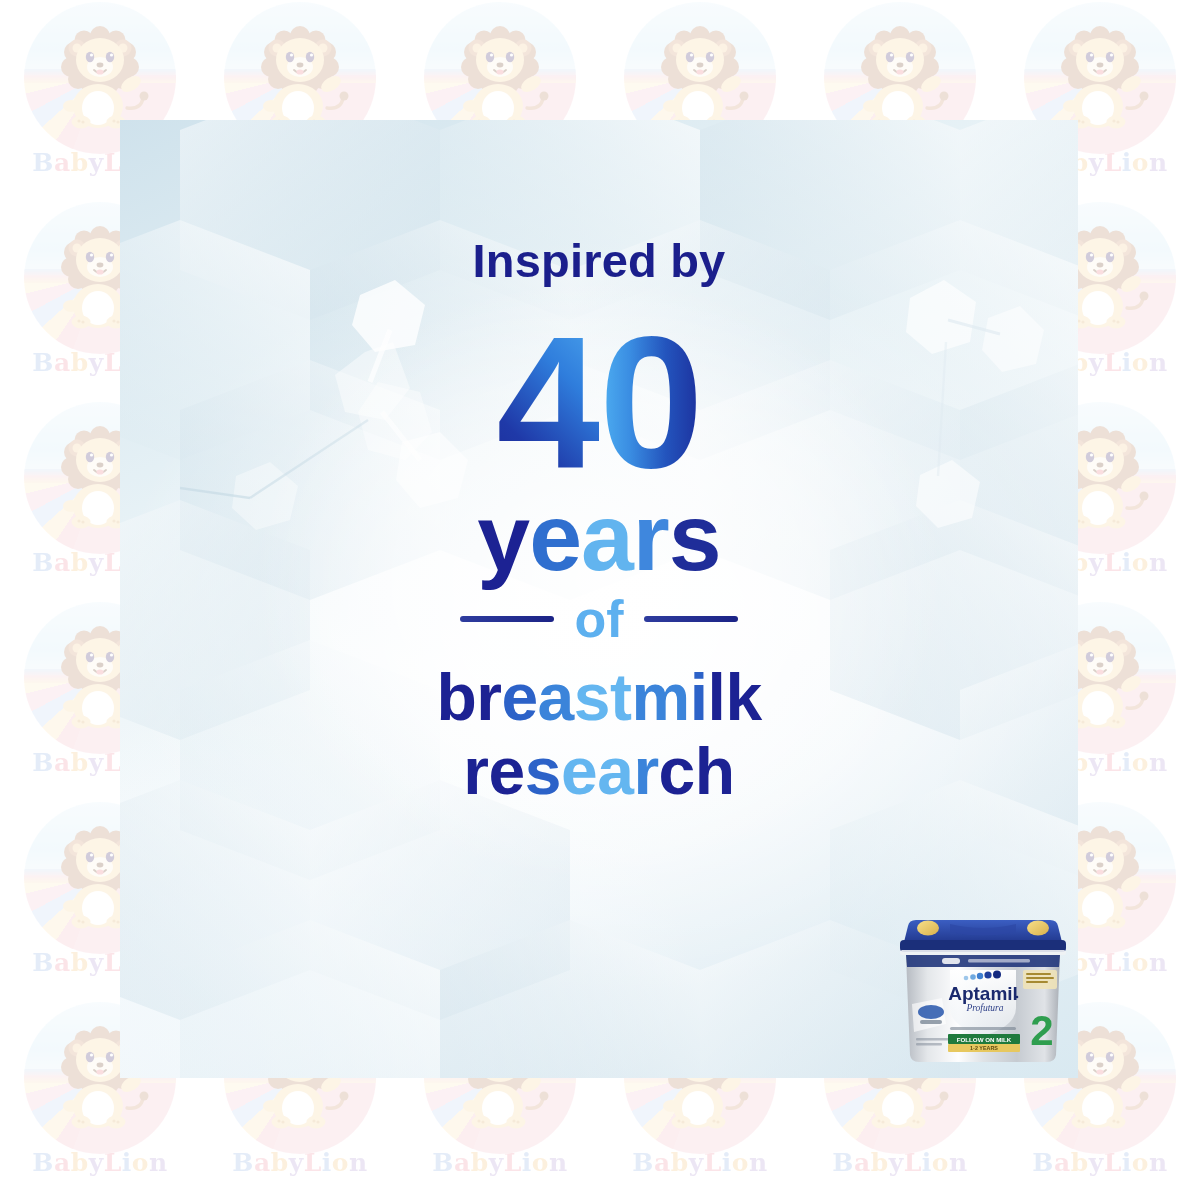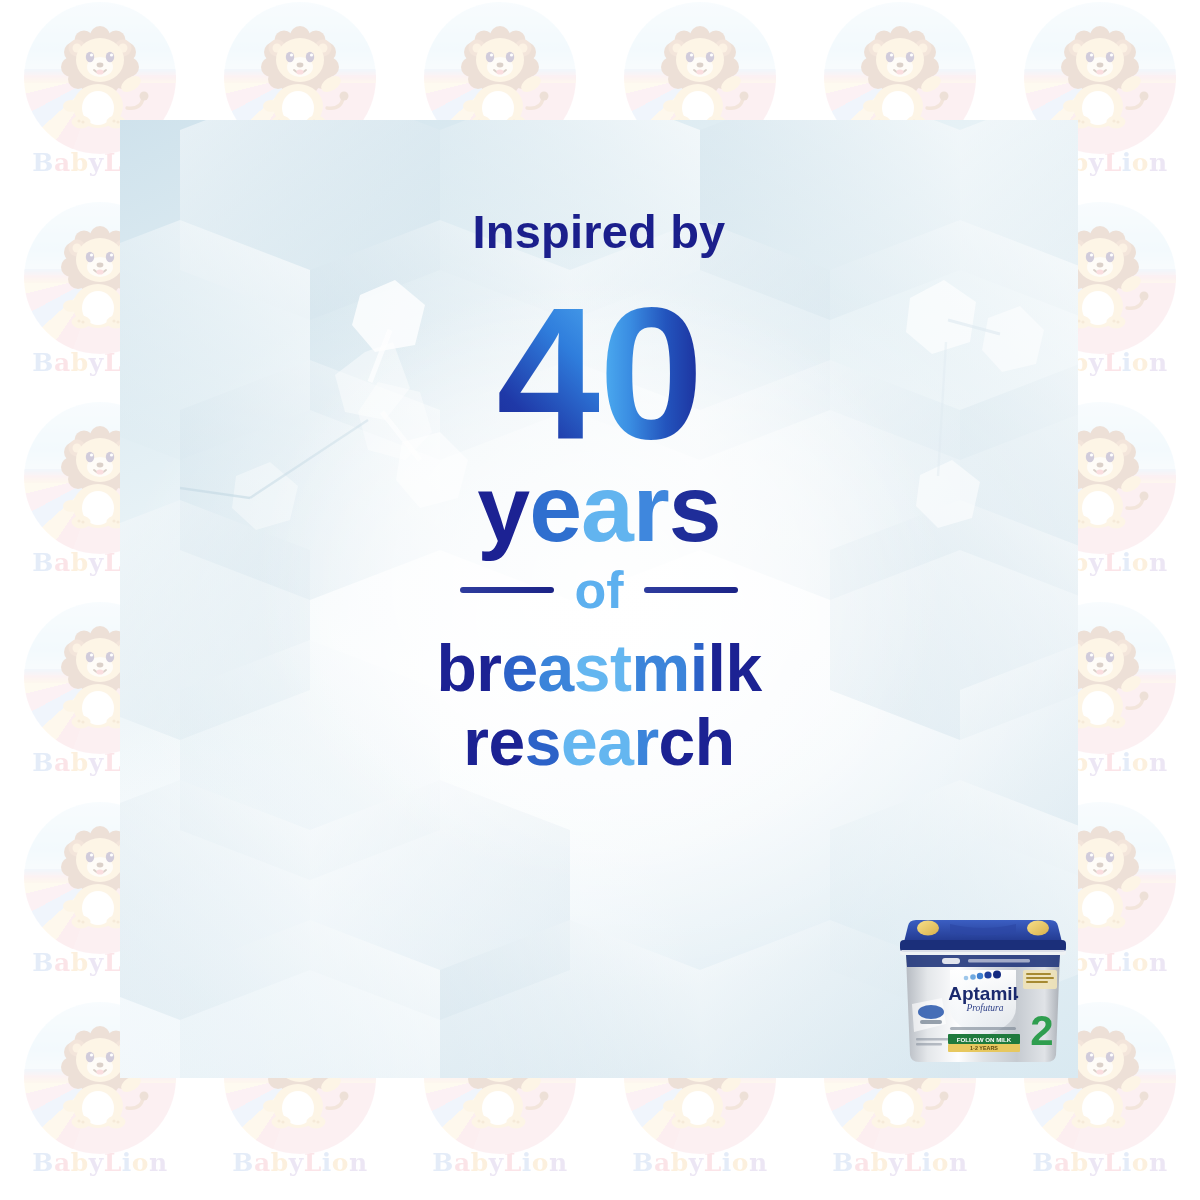--- a/index.html
+++ b/index.html
@@ -90,21 +90,21 @@
     background:radial-gradient(ellipse 48% 42% at 50% 48%, rgba(255,255,255,.92) 0%, rgba(255,255,255,.50) 45%, rgba(255,255,255,0) 75%);
     pointer-events:none;
   }
 
   #card-content{
     position:absolute; inset:0; z-index:3;
     display:flex; flex-direction:column; align-items:center;
   }
 
   .hl-inspired{
-    margin-top:88px;
+    margin-top:117px;
     font-size:47px; font-weight:700;
     color:#1b1f8c;
     letter-spacing:.2px;
     line-height:1;
   }
 
   .hl-number{
     margin-top:24px;
     font-size:188px; font-weight:800;
     line-height:1;

